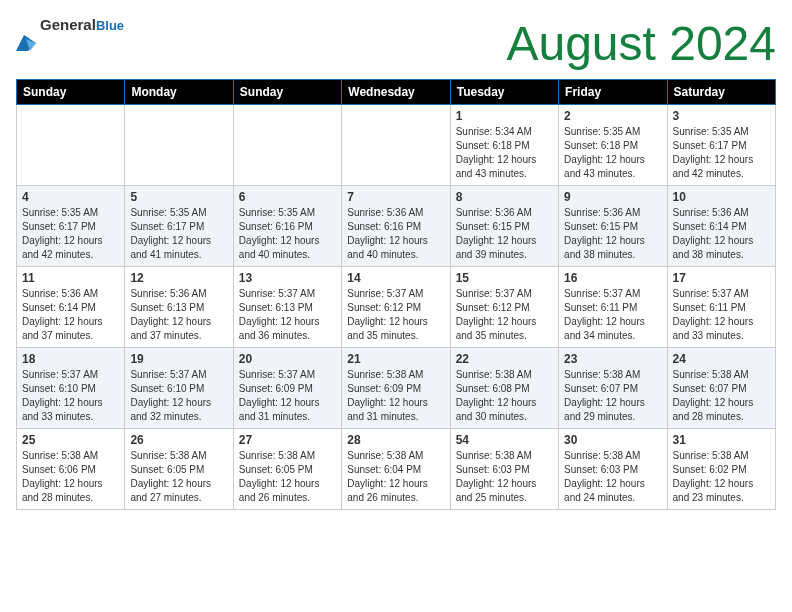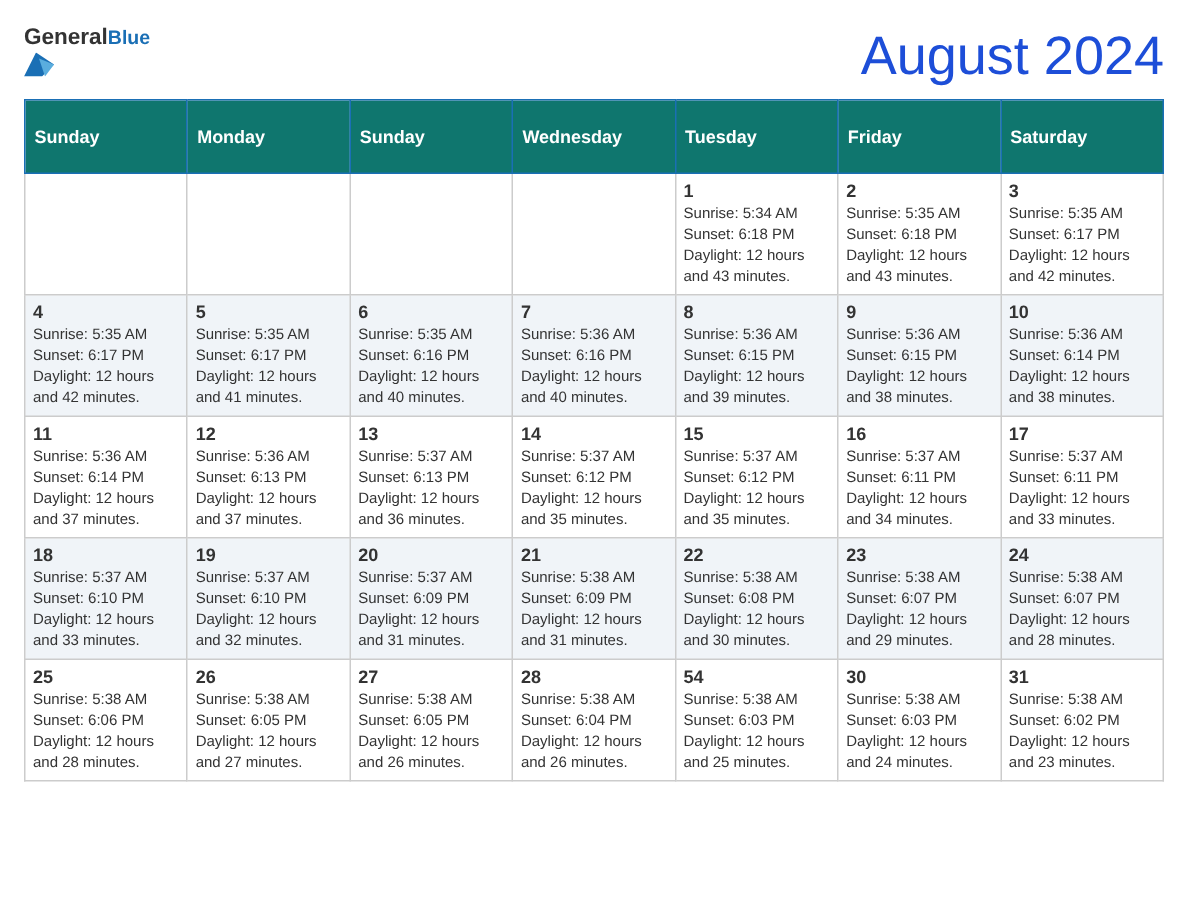--- a/index.html
+++ b/index.html
@@ -14,35 +14,35 @@
       display: flex;
       justify-content: space-between;
       align-items: flex-start;
       margin-bottom: 8px;
     }
     .logo {
       display: flex;
       align-items: center;
       gap: 2px;
     }
-    .logo-text-general { font-size: 15px; font-weight: bold; color: #333; }
+    .logo-text-general { font-size: 15px; font-weight: bold; color: #333; margin-left: 24px; }
     .logo-text-blue { font-size: 13px; font-weight: bold; color: #1a6fb5; }
     .title-area { text-align: right; }
-    .month-year { font-size: 36px; color: #1d4ed8; font-weight: 300; }
+    .month-year { font-size: 48px; color: #15803d; font-weight: 300; }
     .location { font-size: 14px; color: #555; margin-top: 2px; }
     .calendar-table {
       width: 100%;
       border-collapse: collapse;
       font-size: 10.5px;
     }
     .calendar-table th {
-      background: #0f766e;
+      background: #000000;
       color: #fff;
       text-align: left;
-      padding: 17px 6px;
+      padding: 5px 6px;
       font-size: 12px;
       font-weight: bold;
       border: 1px solid #1a6fb5;
     }
     .calendar-table td {
       border: 1px solid #ccc;
       vertical-align: top;
       padding: 4px 5px;
       width: calc(100% / 7);
       min-height: 75px;

